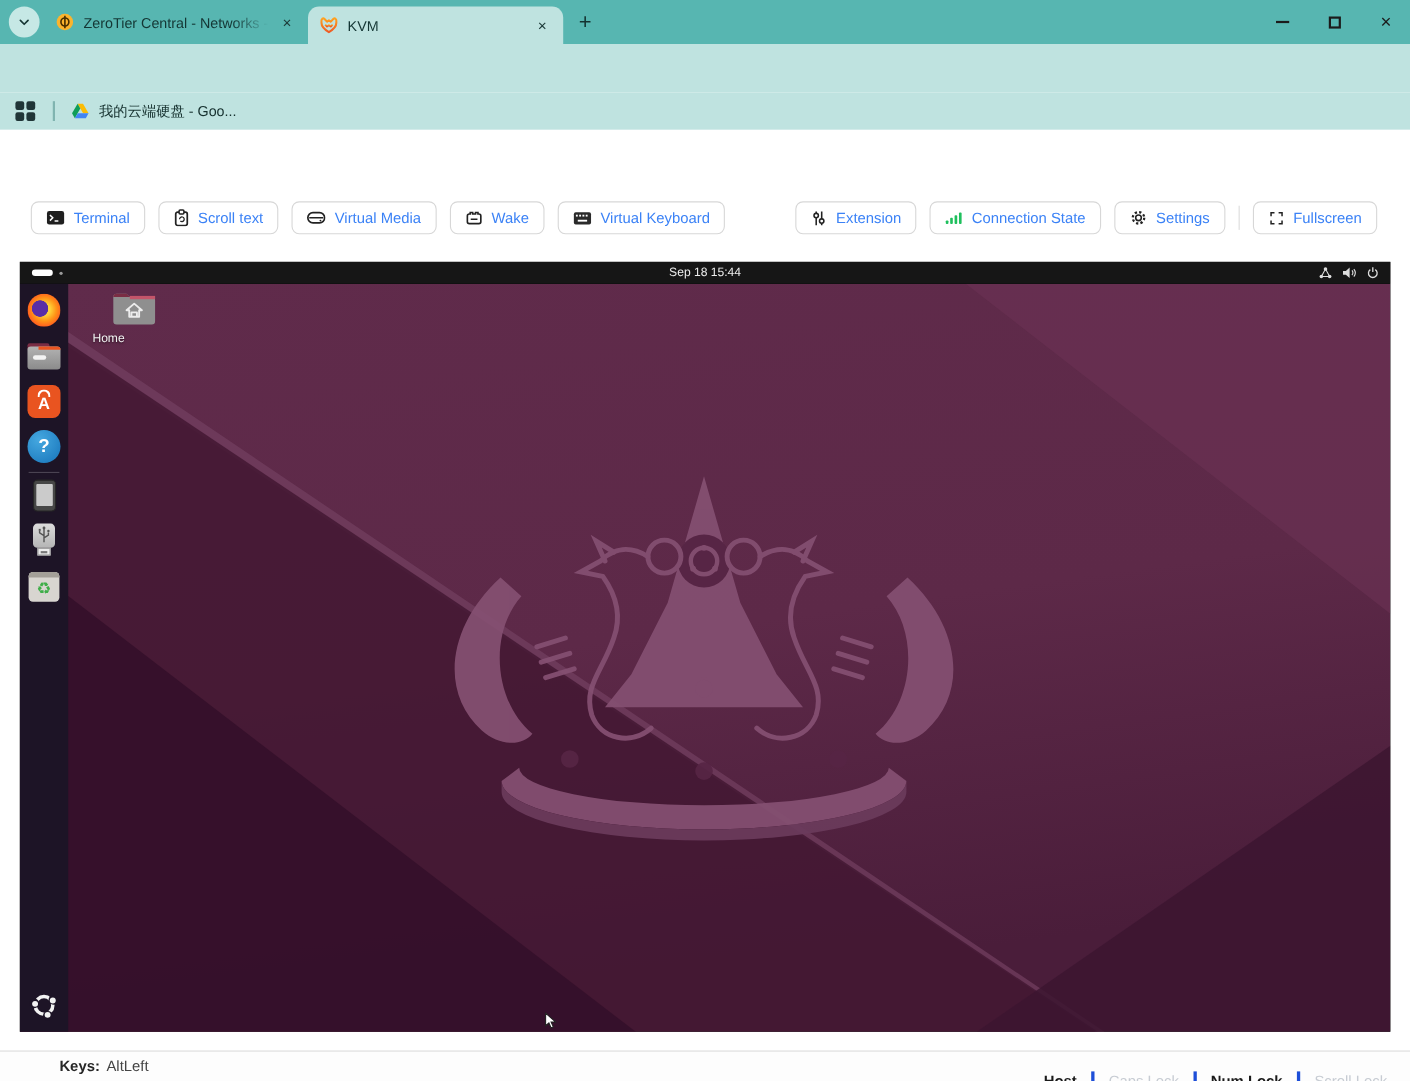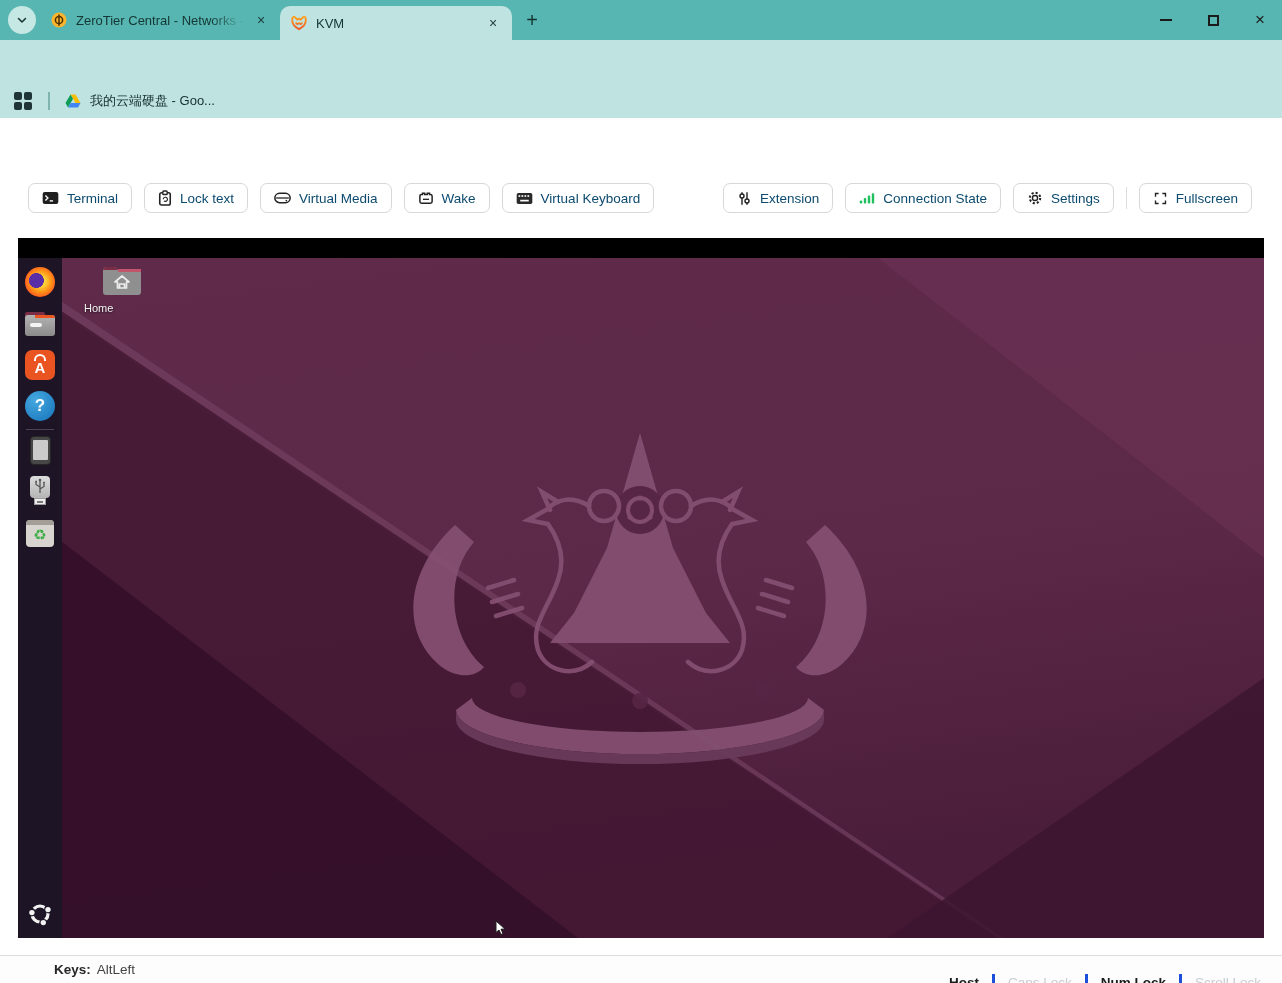--- a/index.html
+++ b/index.html
@@ -42,21 +42,21 @@
   .brand .name { font-size:20px; font-weight:bold; color:#152640; letter-spacing:.5px; }
   .card { position:absolute; top:127px; height:45px; width:160px; border:1px solid #e2e2e2; border-radius:8px; background:#fff; padding:5px 12px; display:flex; align-items:center; gap:9px; }
   .card .col { display:flex; flex-direction:column; gap:2px; }
   .card .t { font-size:13px; font-weight:bold; color:#101828; }
   .card .s { display:flex; align-items:center; gap:6px; font-size:12.5px; color:#333; }
   .dot { width:8px; height:8px; border-radius:50%; background:#1fc05d; }
 
   .btnrow { position:absolute; left:0; top:183px; width:1282px; height:32px; }
   .grp { position:absolute; top:0; display:flex; align-items:center; gap:12px; }
   .grp.left { left:28px; } .grp.right { right:30px; }
-  .btn { display:inline-flex; align-items:center; gap:8px; height:30px; padding:0 13px; background:#fff; border:1px solid #d7d7d7; border-radius:7px; font-size:13.5px; color:#0c4a6e; white-space:nowrap; }
+  .btn { display:inline-flex; align-items:center; gap:8px; height:30px; padding:0 13px; background:#fff; border:1px solid #d7d7d7; border-radius:7px; font-size:13.5px; color:#3b82f6; white-space:nowrap; }
   .vsep { width:1px; height:22px; background:#dcdcdc; }
 
   
   .screen { position:absolute; left:18px; top:238px; width:1246px; height:700px; background:#000; overflow:hidden; }
   .ubar { position:absolute; left:0; top:0; width:1246px; height:20px; background:#161616; color:#ececec; }
   .ubar .pill { position:absolute; left:11px; top:7px; width:19px; height:6px; border-radius:3px; background:#fff; }
   .ubar .pdot { position:absolute; left:36px; top:9px; width:3px; height:3px; border-radius:50%; background:#9a9a9a; }
   .ubar .clock { position:absolute; left:0; right:0; top:0; height:20px; text-align:center; font-size:11px; line-height:20px; }
   .ubar .sysicons { position:absolute; right:10px; top:0; height:20px; display:flex; align-items:center; gap:9px; }
   .wall { position:absolute; left:0; top:20px; width:1246px; height:680px; }
@@ -293,21 +293,21 @@
             <line x1="9" y1="11.4" x2="13" y2="11.4" stroke="#fff" stroke-width="1.6"></line>
           </svg>
         <span>Terminal</span>
       </span>
       <span class="btn">
         <svg width="14" height="16" viewBox="0 0 16 18">
             <rect x="2" y="3" width="12" height="14" rx="2" fill="none" stroke="#222" stroke-width="1.8"></rect>
             <rect x="5.5" y="1" width="5" height="4" rx="1" fill="#fff" stroke="#222" stroke-width="1.6"></rect>
             <path d="M6 10.5a2.4 2.4 0 1 1 .8 1.8" fill="none" stroke="#222" stroke-width="1.3"></path>
           </svg>
-        <span>Lock text</span>
+        <span>Scroll text</span>
       </span>
       <span class="btn">
         <svg width="17" height="14" viewBox="0 0 20 16">
             <rect x="1" y="2.5" width="18" height="11" rx="5.5" fill="none" stroke="#222" stroke-width="1.8"></rect>
             <line x1="2.5" y1="8" x2="17.5" y2="8" stroke="#222" stroke-width="1.5"></line>
             <circle cx="14.5" cy="11" r="1" fill="#222"></circle>
           </svg>
         <span>Virtual Media</span>
       </span>
       <span class="btn">
@@ -408,20 +408,41 @@
         </g>
 
         <path d="M454,440 A168,34 0 0 0 790,440 L806,452 A184,44 0 0 1 438,452 Z" fill="#855072"></path>
         <path d="M438,452 A184,44 0 0 0 806,452 L806,462 A184,44 0 0 1 438,462 Z" fill="#6b3b5c"></path>
         <circle cx="500" cy="432" r="8" fill="#572545"></circle>
         <circle cx="622" cy="443" r="8" fill="#572545"></circle>
         <circle cx="744" cy="432" r="8" fill="#572545"></circle>
       </g>
     </svg>
 
+    <div class="ubar">
+      <span class="pill"></span>
+      <span class="pdot"></span>
+      <span class="clock">Sep 18  15:44</span>
+      <span class="sysicons">
+        <svg width="12" height="12" viewBox="0 0 14 14">
+            <circle cx="7" cy="3" r="1.9" fill="#ddd"></circle>
+            <circle cx="2.6" cy="11" r="1.9" fill="#ddd"></circle>
+            <circle cx="11.4" cy="11" r="1.9" fill="#ddd"></circle>
+            <path d="M7 3L2.6 11 M7 3l4.4 8 M2.6 11h8.8" stroke="#ddd" stroke-width="1.1" fill="none"></path>
+          </svg>
+        <svg width="13" height="12" viewBox="0 0 15 14">
+            <path d="M1,5 h3 l4,-3.5 v11 L4,9 H1 Z" fill="#ddd"></path>
+            <path d="M10.5,4.5 a4,4 0 0 1 0,5 M12.5,3 a6.5,6.5 0 0 1 0,8" stroke="#ddd" stroke-width="1.2" fill="none"></path>
+          </svg>
+        <svg width="12" height="12" viewBox="0 0 14 14">
+            <path d="M4.4,3.6 a4.6,4.6 0 1 0 5.2,0" fill="none" stroke="#ddd" stroke-width="1.4"></path>
+            <line x1="7" y1="1" x2="7" y2="6.2" stroke="#ddd" stroke-width="1.4"></line>
+          </svg>
+      </span>
+    </div>
 
     <div class="dock">
       <div class="di" style="top:8px">
           <span class="ff-icon"></span>
         </div>
       <div class="di" style="top:50px">
         <span class="folder-icon">
             <i class="tab"></i>
             <i class="body"></i>
             <i class="accent"></i>

